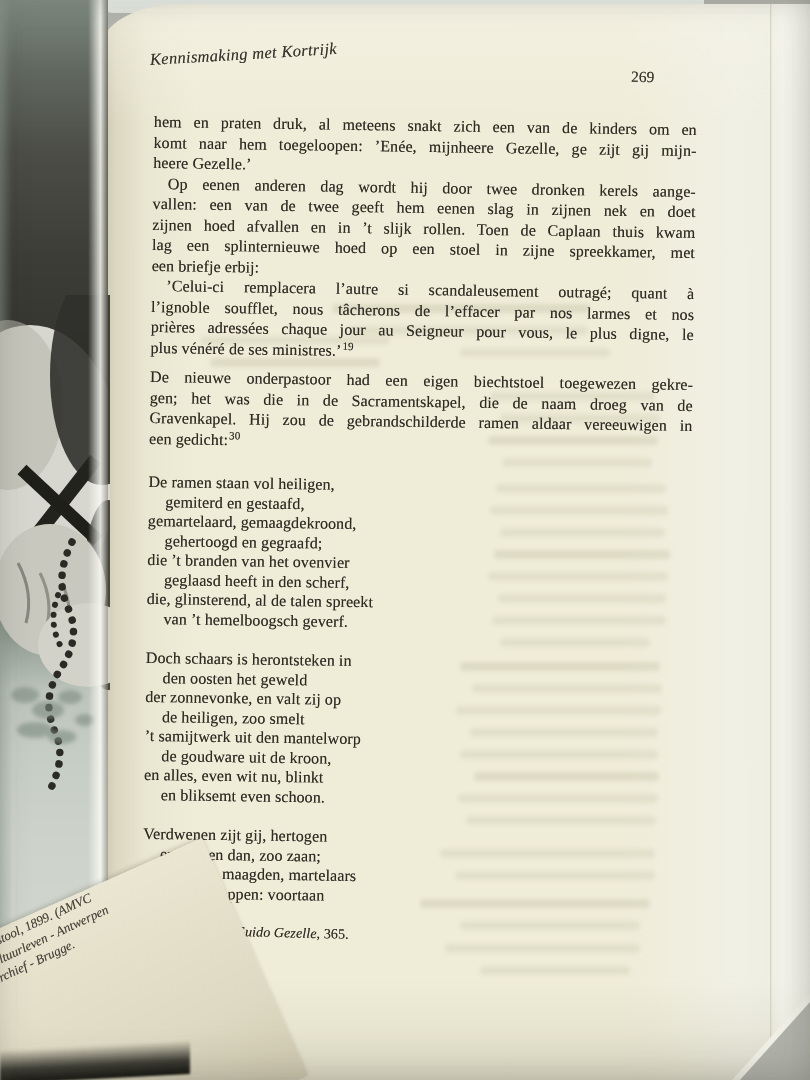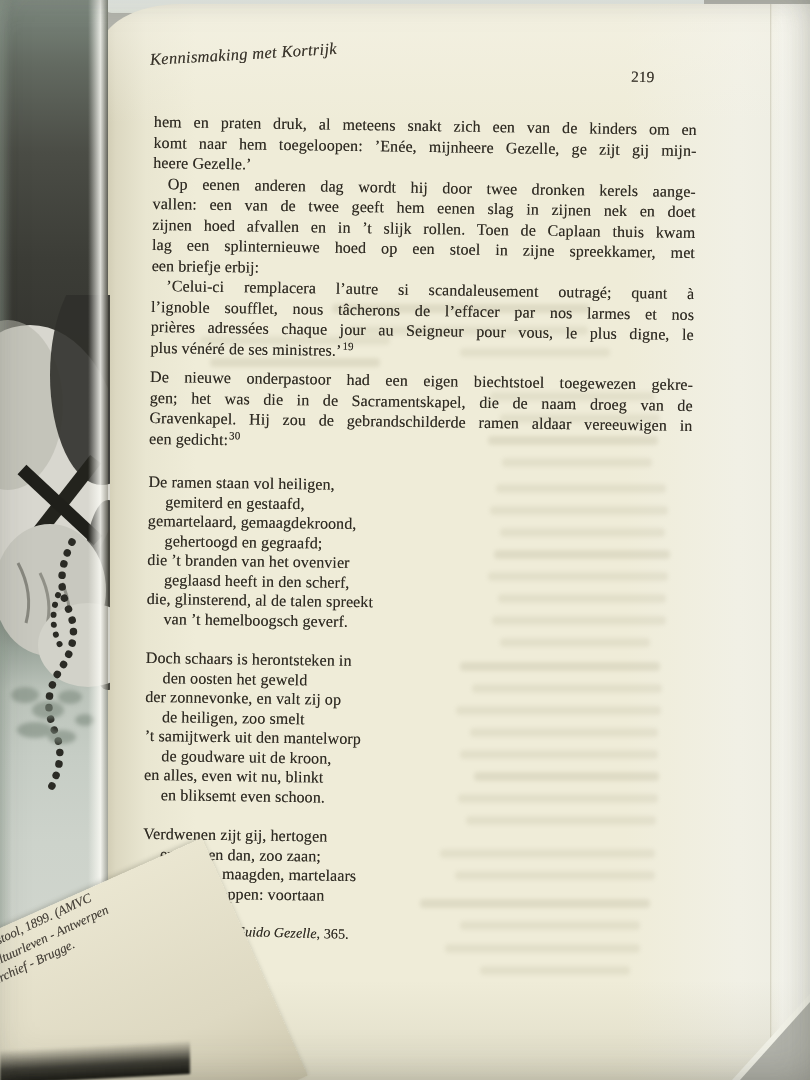--- a/index.html
+++ b/index.html
@@ -136,21 +136,21 @@
         <div class="ghost" style="left: 320px; top: 895px; width: 230px; opacity: 0.27;"></div>
         <div class="ghost" style="left: 360px; top: 917px; width: 180px;"></div>
         <div class="ghost" style="left: 345px; top: 940px; width: 195px;"></div>
         <div class="ghost" style="left: 380px; top: 962px; width: 150px;"></div>
         <div class="ghost" style="left: 100px; top: 332px; width: 190px;"></div>
         <div class="ghost" style="left: 110px; top: 354px; width: 170px; opacity: 0.27;"></div>
       </div>
     <div class="fore-edge"></div>
 
     <div class="running-title">Kennismaking met Kortrijk</div>
-    <div class="page-number">219</div>
+    <div class="page-number">269</div>
 
     <div class="text-flow">
 
     <div class="block kind-para id-p-continuation">
           <div class="line"><span>hem en praten druk, al meteens snakt zich een van de kinders om en</span></div>
           <div class="line"><span>komt naar hem toegeloopen: ’Enée, mijnheere Gezelle, ge zijt gij mijn-</span></div>
           <div class="line last"><span>heere Gezelle.’</span></div>
         </div>
         <div class="block kind-para id-p-anecdote">
           <div class="line first-indent"><span>Op eenen anderen dag wordt hij door twee dronken kerels aange-</span></div>

